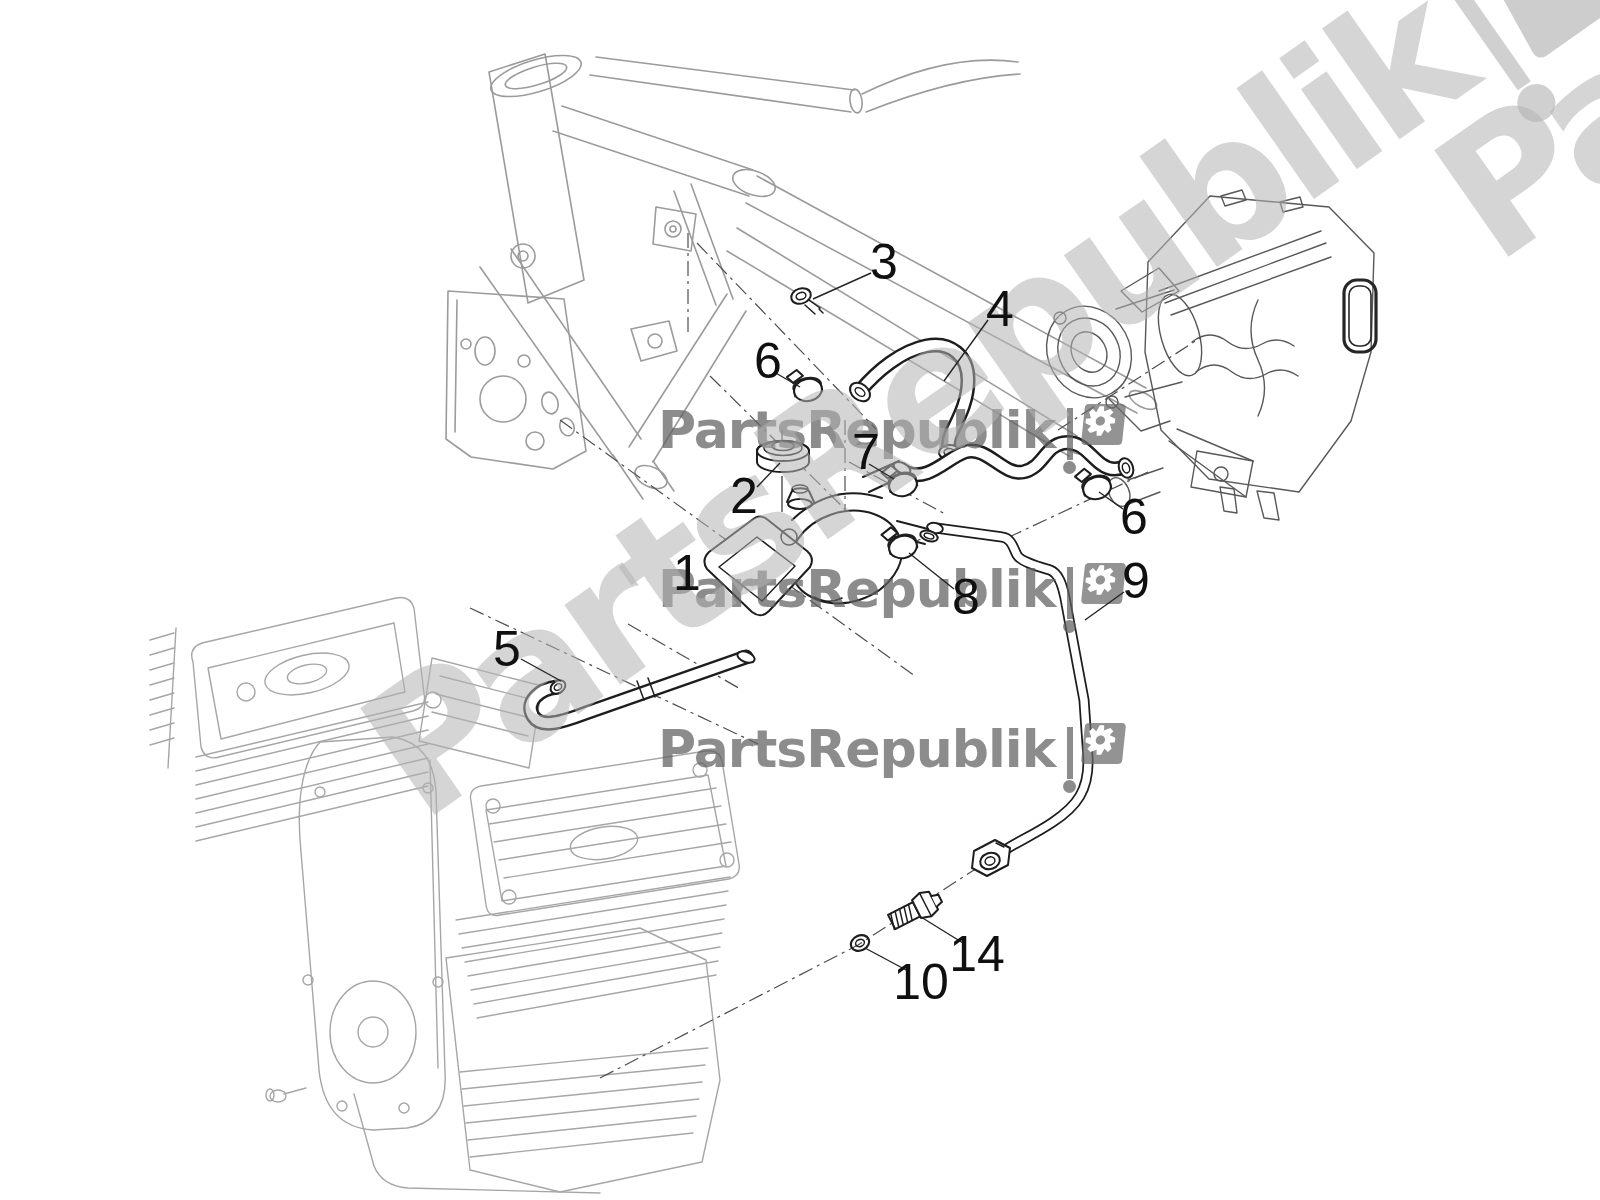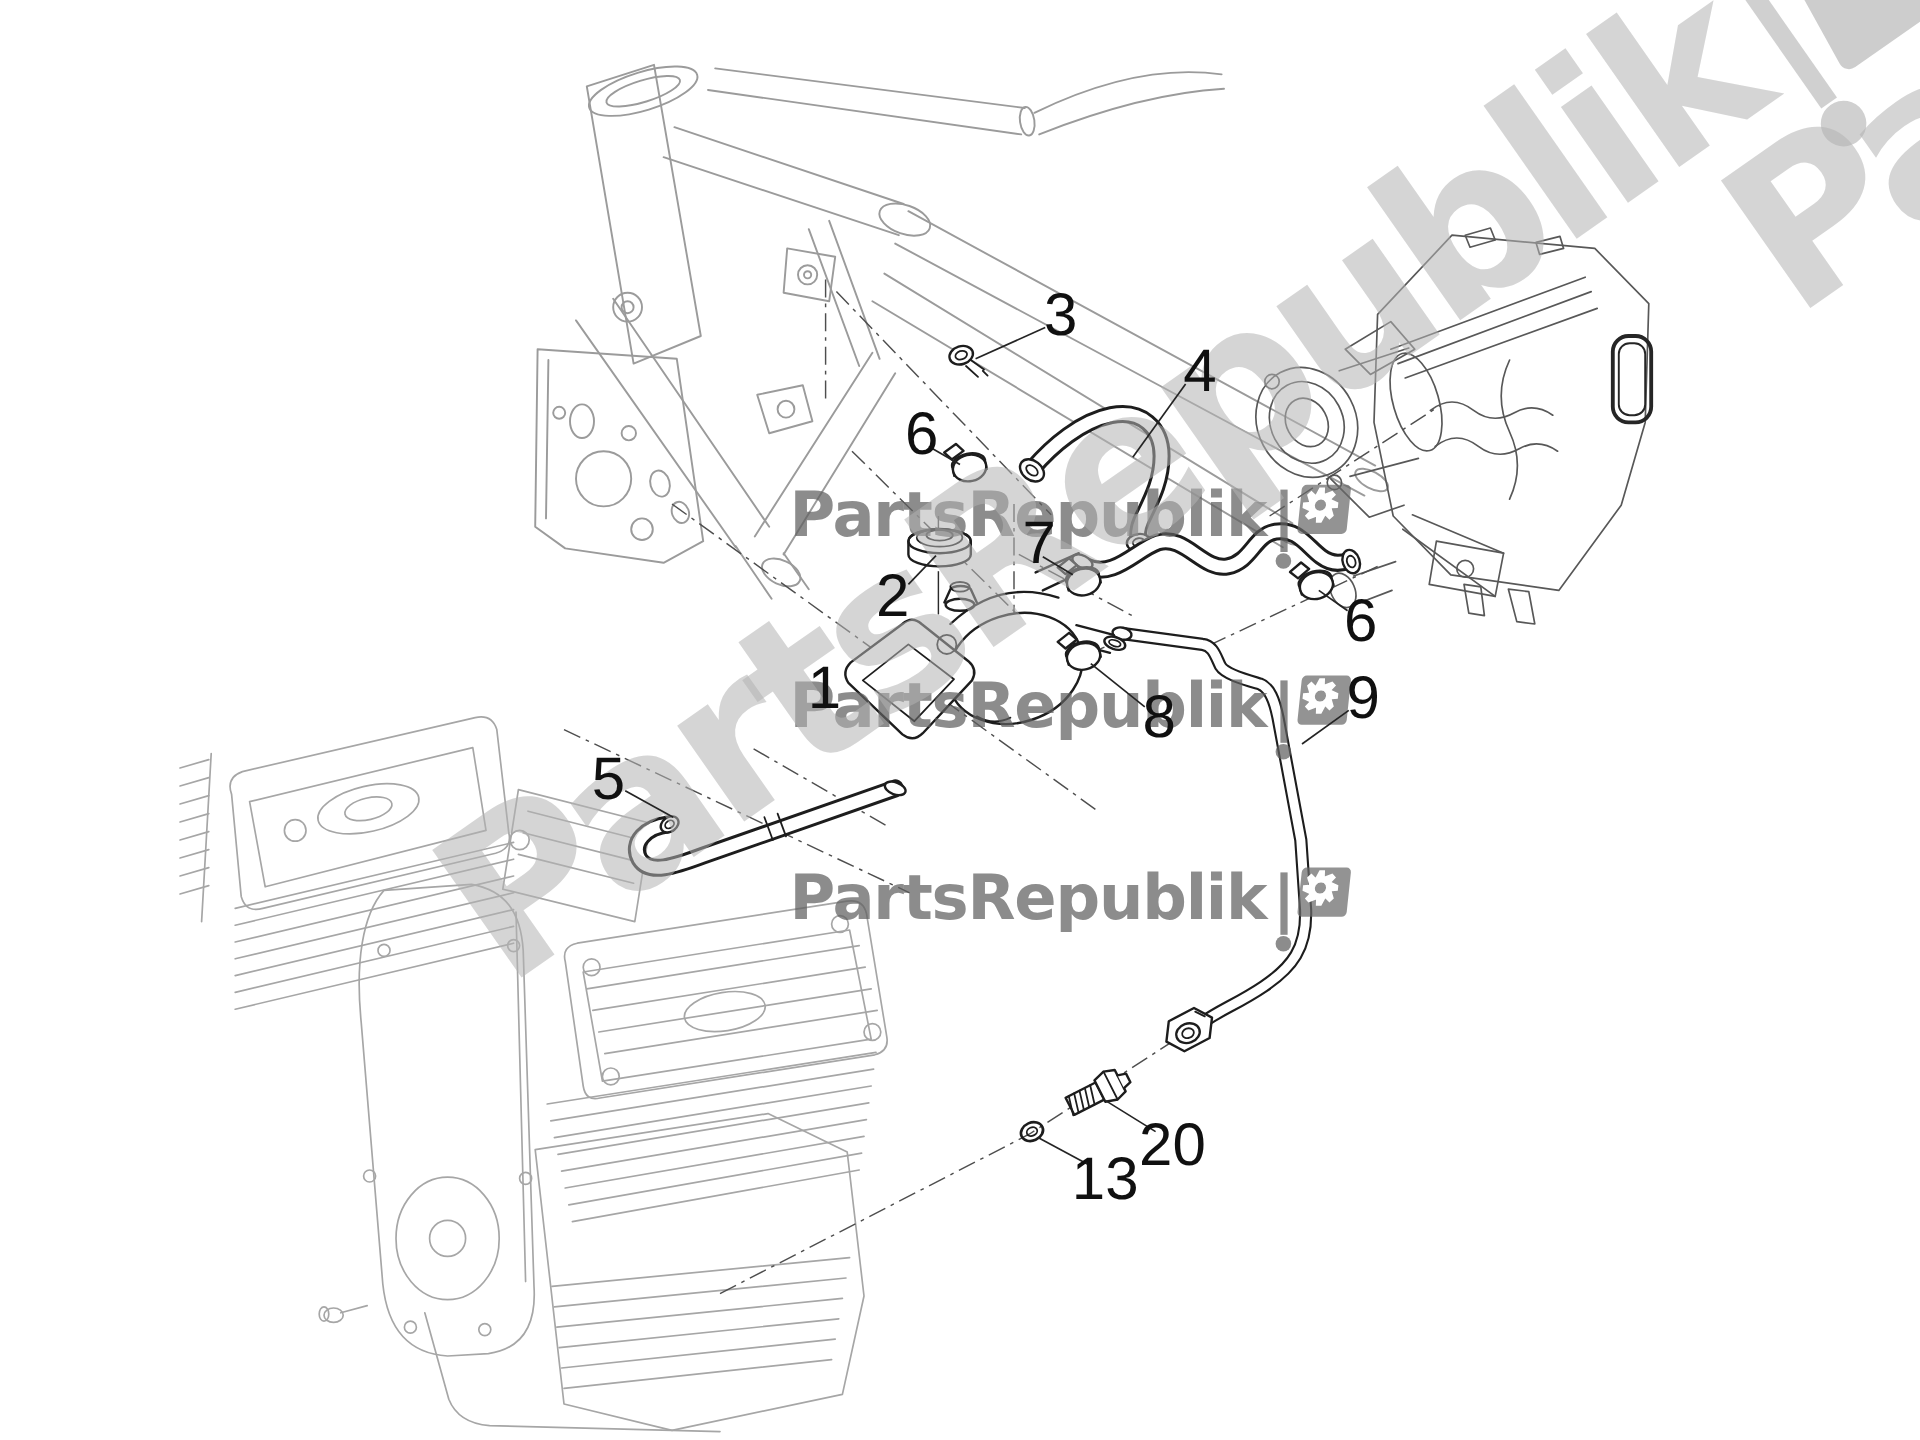--- a/index.html
+++ b/index.html
@@ -373,16 +373,16 @@
       <span class="callout" style="left: 687px; top: 573px;">1</span>
       <span class="callout" style="left: 744px; top: 496px;">2</span>
       <span class="callout" style="left: 884px; top: 262px;">3</span>
       <span class="callout" style="left: 1000px; top: 309px;">4</span>
       <span class="callout" style="left: 507px; top: 649px;">5</span>
       <span class="callout" style="left: 768px; top: 361px;">6</span>
       <span class="callout" style="left: 1134px; top: 517px;">6</span>
       <span class="callout" style="left: 866px; top: 452px;">7</span>
       <span class="callout" style="left: 966px; top: 597px;">8</span>
       <span class="callout" style="left: 1136px; top: 581px;">9</span>
-      <span class="callout" style="left: 977px; top: 954px;">20</span>
-      <span class="callout" style="left: 921px; top: 982px;">13</span>
+      <span class="callout" style="left: 977px; top: 954px;">14</span>
+      <span class="callout" style="left: 921px; top: 982px;">10</span>
     </div>
 </div>
 
 </body></html>

